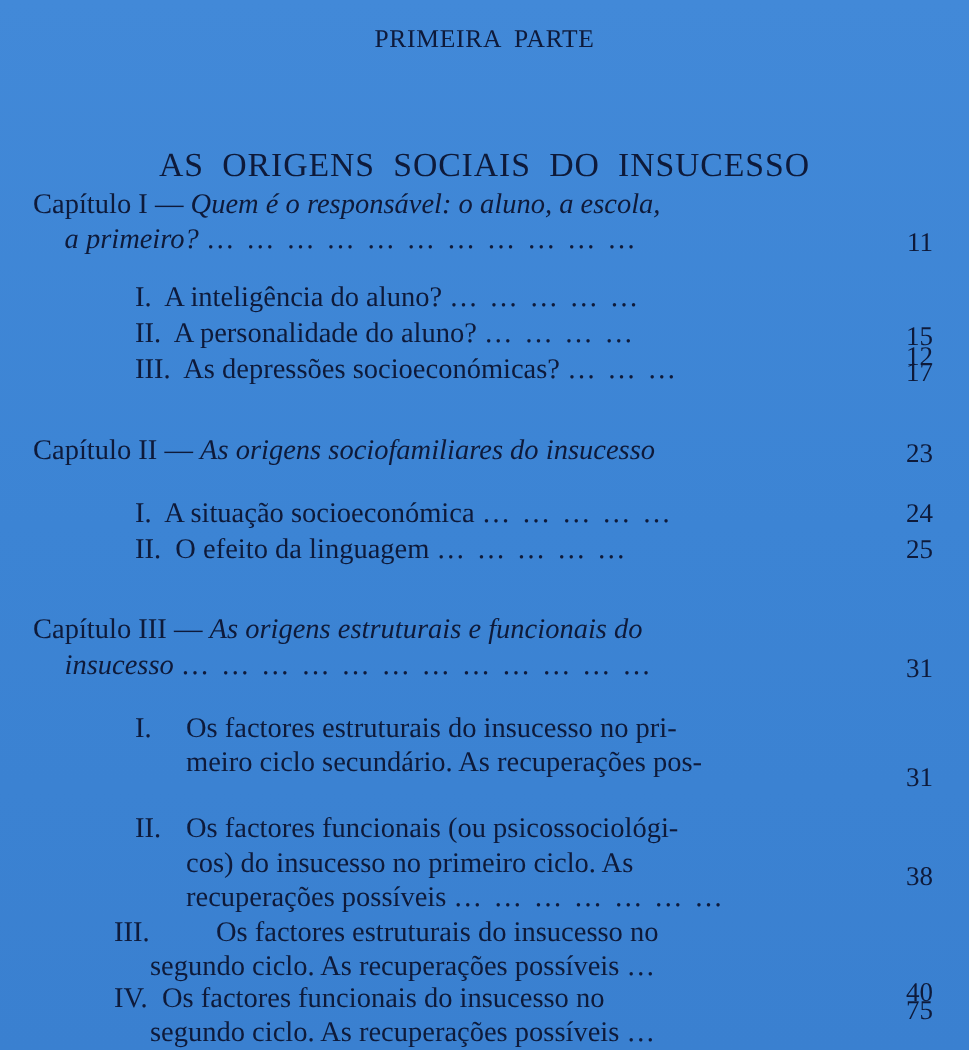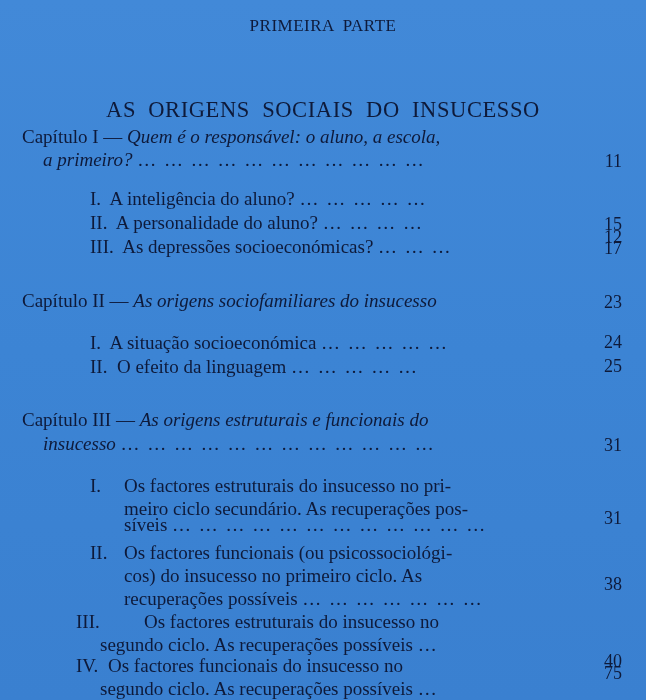--- a/index.html
+++ b/index.html
@@ -126,24 +126,20 @@
   </div>
   <div class="line" style="top:434px; left:43px;">
     <span class="italic">insucesso</span>
     <span class="dots">… … … … … … … … … … … …</span>
   </div>
   <div class="pg" style="top:436px;">31</div>
 
   <div class="line" style="top:476px; left:90px;">I.</div>
   <div class="line" style="top:476px; left:124px;">Os factores estruturais do insucesso no pri-</div>
   <div class="line" style="top:499px; left:124px;">meiro ciclo secundário. As recuperações pos-</div>
-  <div class="line" style="top:515px; left:124px;">
-    <span>síveis</span>
-    <span class="dots">… … … … … … … … … … … …</span>
-  </div>
   <div class="pg" style="top:509px;">31</div>
 
   <div class="line" style="top:543px; left:90px;">II.</div>
   <div class="line" style="top:543px; left:124px;">Os factores funcionais (ou psicossociológi-</div>
   <div class="line" style="top:566px; left:124px;">cos) do insucesso no primeiro ciclo. As</div>
   <div class="line" style="top:589px; left:124px;">
     <span>recuperações possíveis</span>
     <span class="dots">… … … … … … …</span>
   </div>
   <div class="pg" style="top:575px;">38</div>

